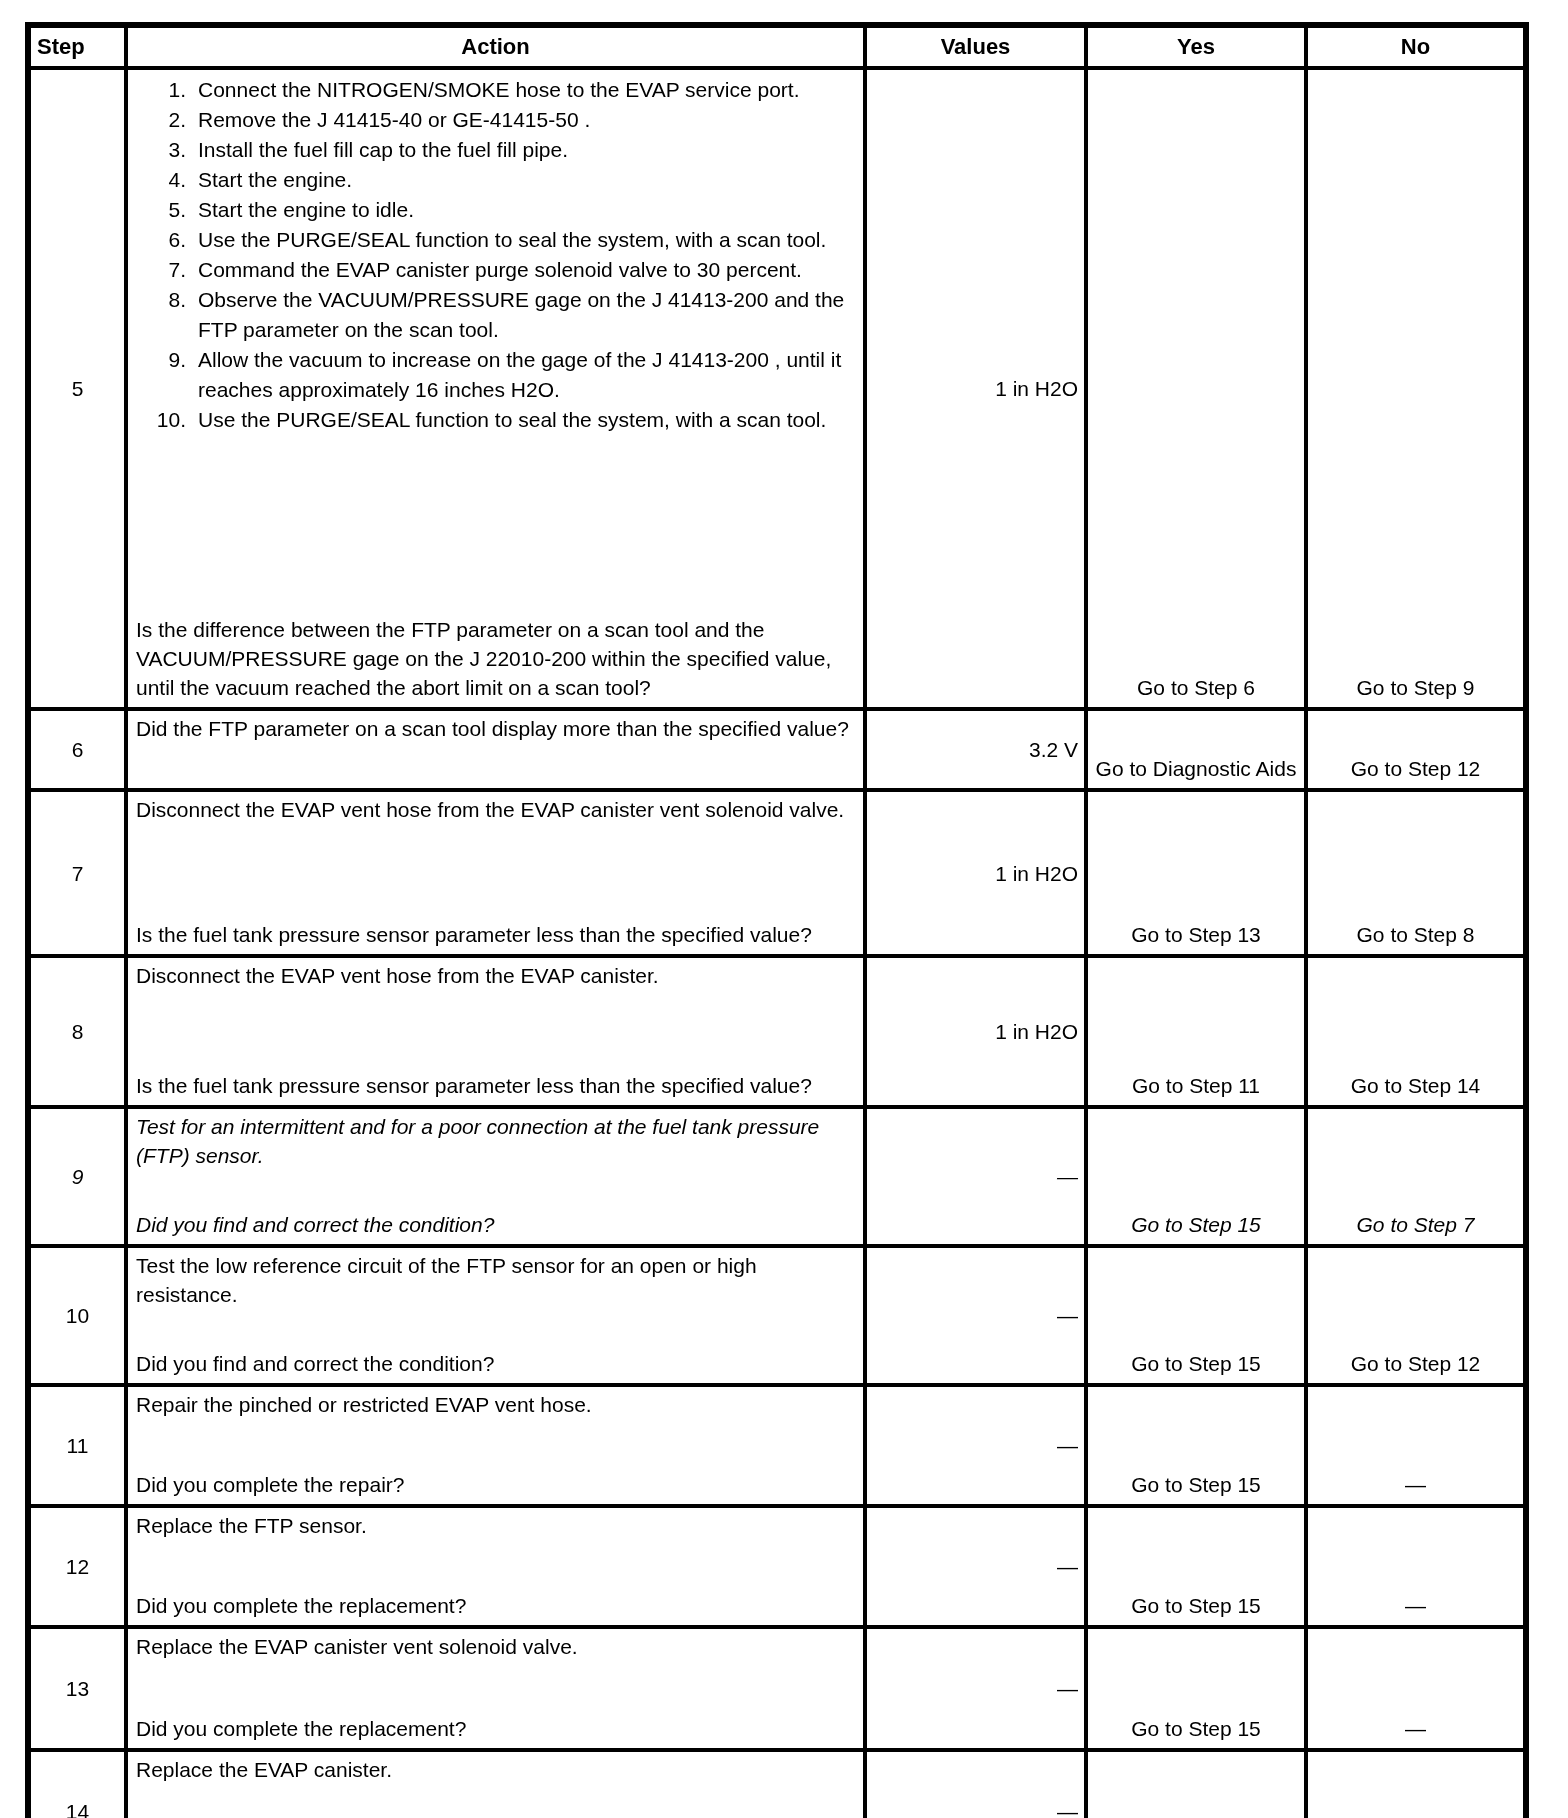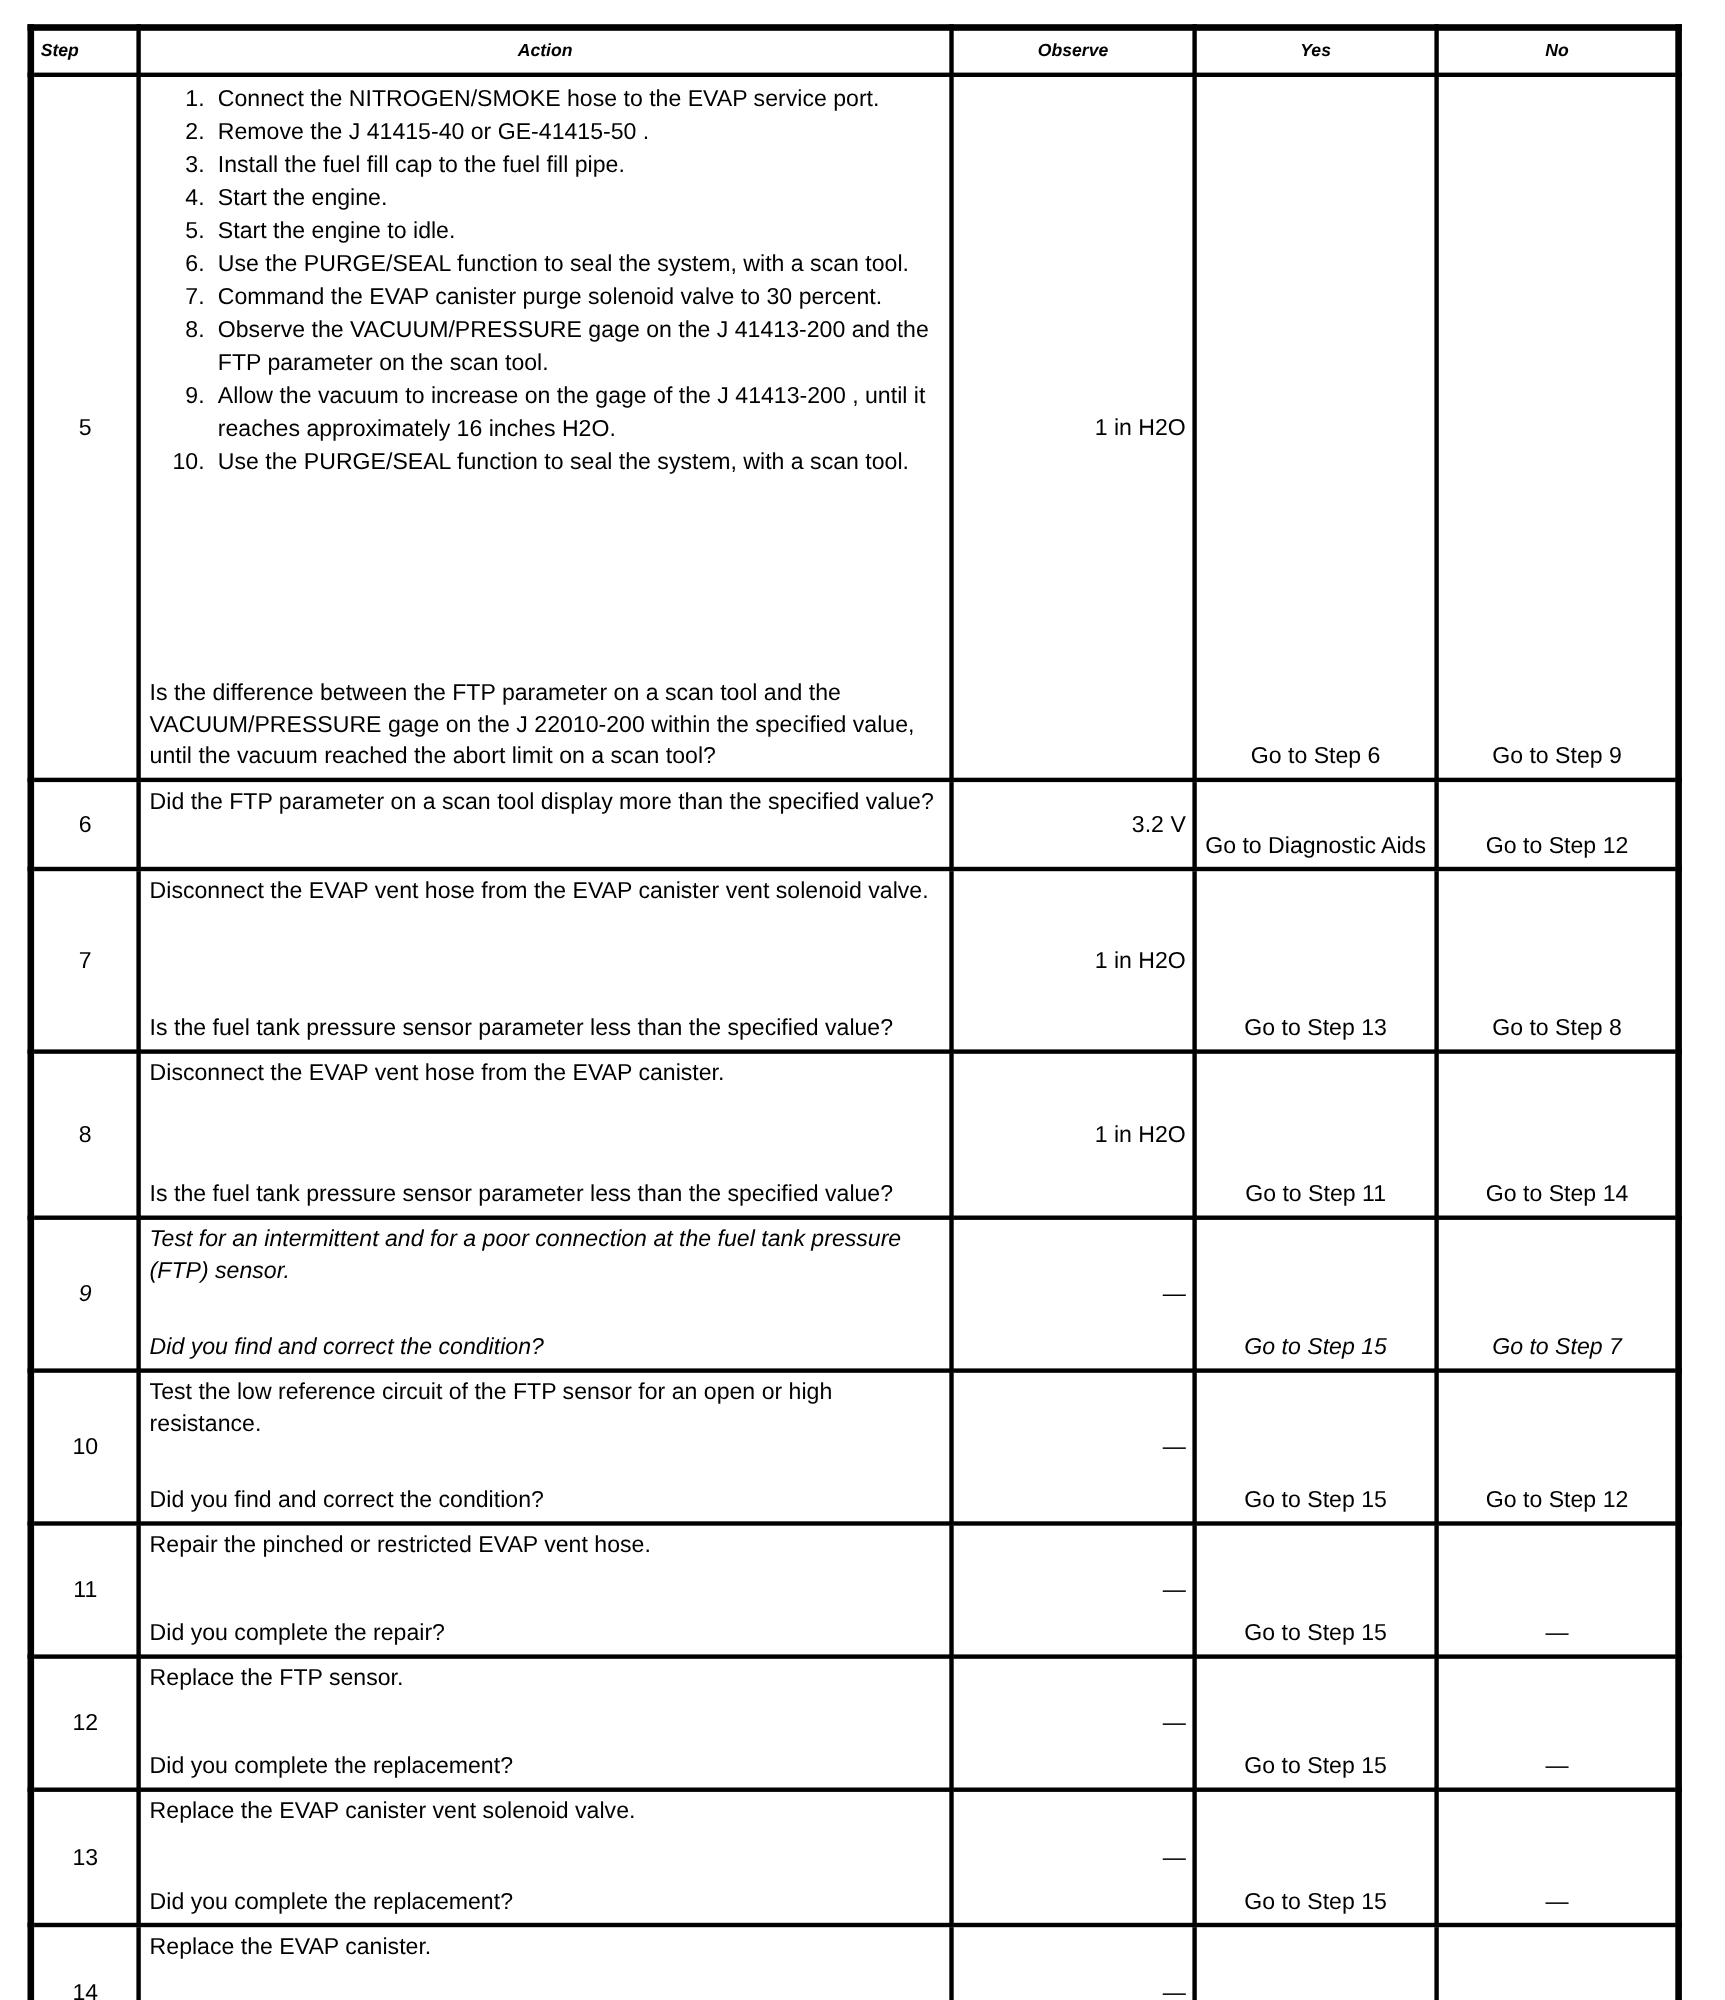--- a/index.html
+++ b/index.html
@@ -14,26 +14,25 @@
   }
   table.diag {
     border-collapse: collapse;
     table-layout: fixed;
     width: 1498px;
     border: 6px solid #000;
   }
   .diag th, .diag td { border: 4px solid #000; }
   .diag th {
     font-weight: bold;
-    font-size: 16px;
+    font-size: 22px;
     height: 34px;
     text-align: center;
     padding: 2px 4px;
     vertical-align: middle;
-    font-style: italic;
   }
   .diag th.h-step { text-align: left; padding-left: 6px; }
   .diag td { font-size: 21px; line-height: 29px; }
 
   
   tbody tr:nth-child(1)  > td { height: 630px; }
   tbody tr:nth-child(2)  > td { height: 70px;  }
   tbody tr:nth-child(3)  > td { height: 155px; }
   tbody tr:nth-child(4)  > td { height: 140px; }
   tbody tr:nth-child(5)  > td { height: 128px; font-style: italic; }
@@ -75,21 +74,21 @@
       <col style="width:98px">
       <col style="width:739px">
       <col style="width:221px">
       <col style="width:220px">
       <col style="width:220px">
     </colgroup>
     <thead>
       <tr>
         <th class="h-step">Step</th>
         <th>Action</th>
-        <th>Observe</th>
+        <th>Values</th>
         <th>Yes</th>
         <th>No</th>
       </tr>
     </thead>
     <tbody>
         <tr>
           <td class="c-step">5</td>
           <td class="c-action">
             <div class="action-inner">
               <ol class="steps-list">

